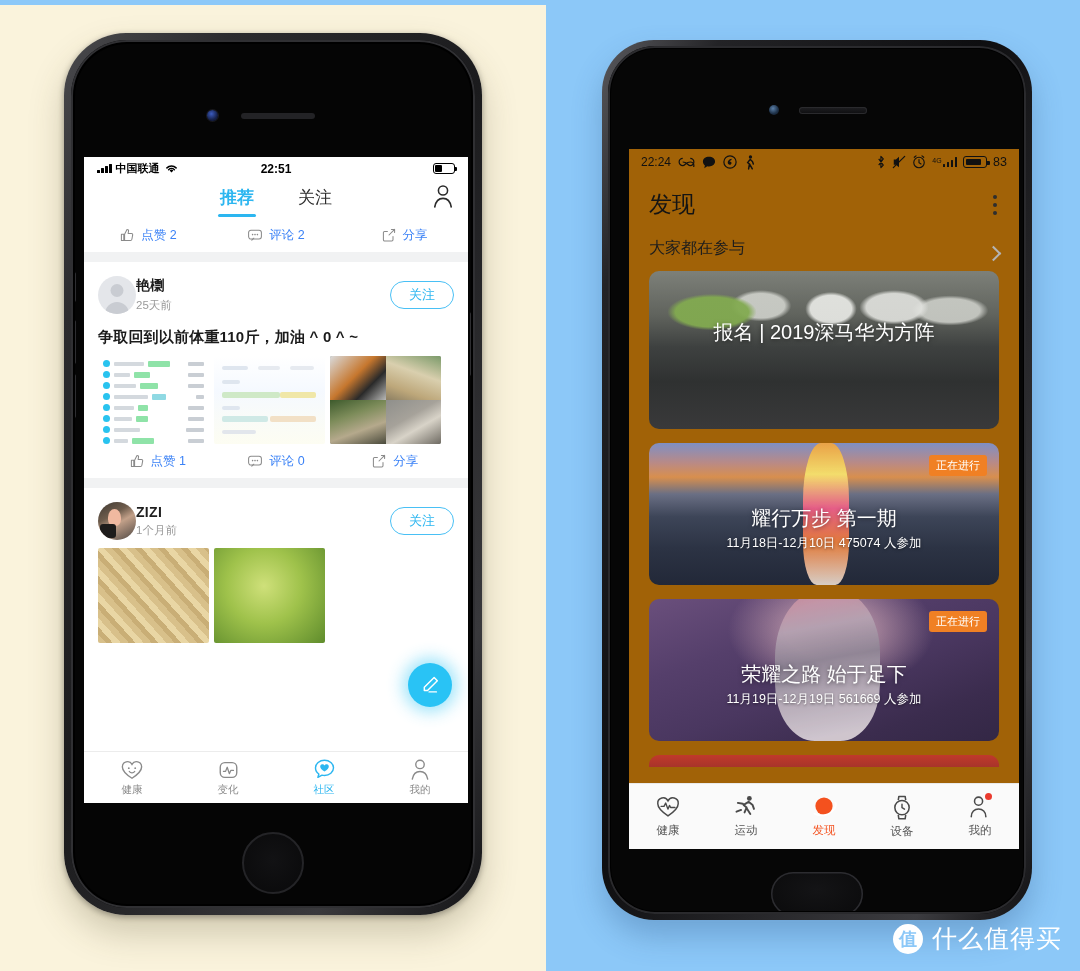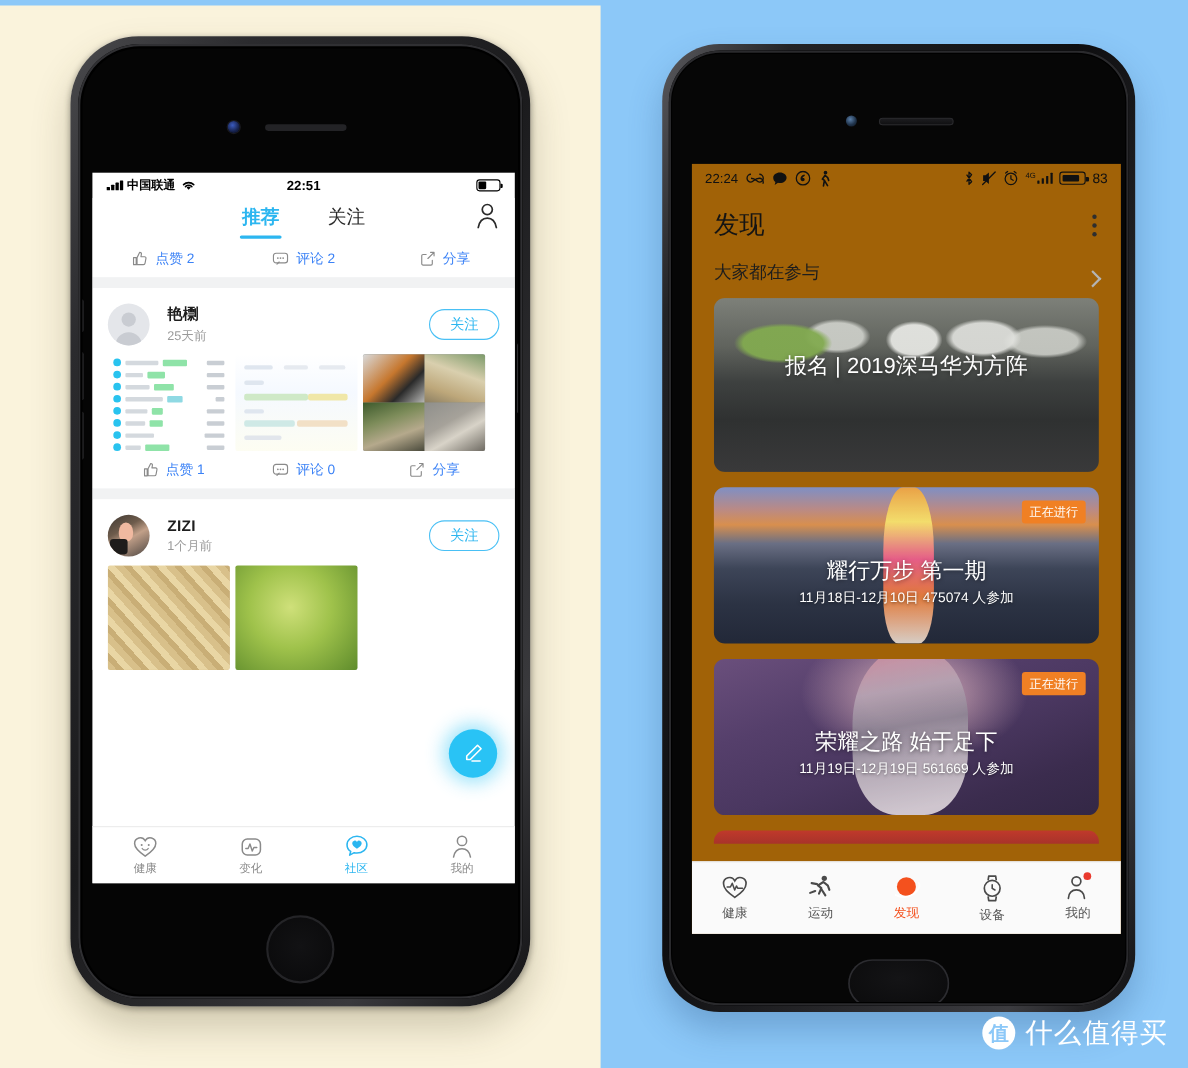--- a/index.html
+++ b/index.html
@@ -109,21 +109,21 @@
             position: relative; overflow: hidden; flex: none; }
   .avatar .ah { position:absolute; left:50%; top:8px; transform:translateX(-50%);
                 width:13px; height:13px; border-radius:50%; background:#c9ccd2; }
   .avatar .ab { position:absolute; left:50%; bottom:-6px; transform:translateX(-50%);
                 width:24px; height:18px; border-radius:12px 12px 0 0; background:#c9ccd2; }
   .avatar.photo { background: linear-gradient(150deg,#3d3731 0%,#6e5c4c 35%,#c2a089 55%,#4a4440 100%); }
   .avatar.photo::before { content:""; position:absolute; left:10px; top:7px; width:13px;height:17px;
                 border-radius:50% 50% 40% 40%; background:#f0b9a0; }
   .avatar.photo::after { content:""; position:absolute; left:2px; bottom:2px; width:16px;height:14px;
                 border-radius:3px; background:#1e1c1b; }
-  .uinfo { margin-left: 16px; }
+  .uinfo { margin-left: 0; }
   .uname { font-size: 14px; font-weight: bold; color: #1e1e1e; letter-spacing:.3px; }
   .utime { font-size: 11.5px; color: #9a9a9a; margin-top: 3px; }
   .follow-btn {
     margin-left: auto; border: 1px solid #49C0F5; color: #2CB6F0;
     border-radius: 14px; font-size: 13px; padding: 4px 18px; background: #fff;
   }
   .post-text { font-size: 15px; color: #1b1b1b; font-weight: bold; padding: 6px 0 9px; letter-spacing:.2px; }
   .imgs { display: flex; gap: 5px; }
   .imgs .thumb { width: 111px; height: 88px; border-radius: 2px; overflow: hidden; position: relative; }
 
@@ -332,20 +332,21 @@
             <div class="avatar">
                 <i class="ah"></i>
                 <i class="ab"></i>
               </div>
             <div class="uinfo">
               <div class="uname">艳檦</div>
               <div class="utime">25天前</div>
             </div>
             <div class="follow-btn">关注</div>
           </div>
+          <div class="post-text">争取回到以前体重110斤，加油 ^ 0 ^ ~</div>
           <div class="imgs">
             <div class="thumb sheet-a">
               <div class="row" style="top:4px">
                   <span class="dot"></span>
                   <span class="t1"></span>
                   <span class="g"></span>
                   <span class="t2"></span>
                 </div>
               <div class="row" style="top:15px">
                   <span class="dot"></span>

